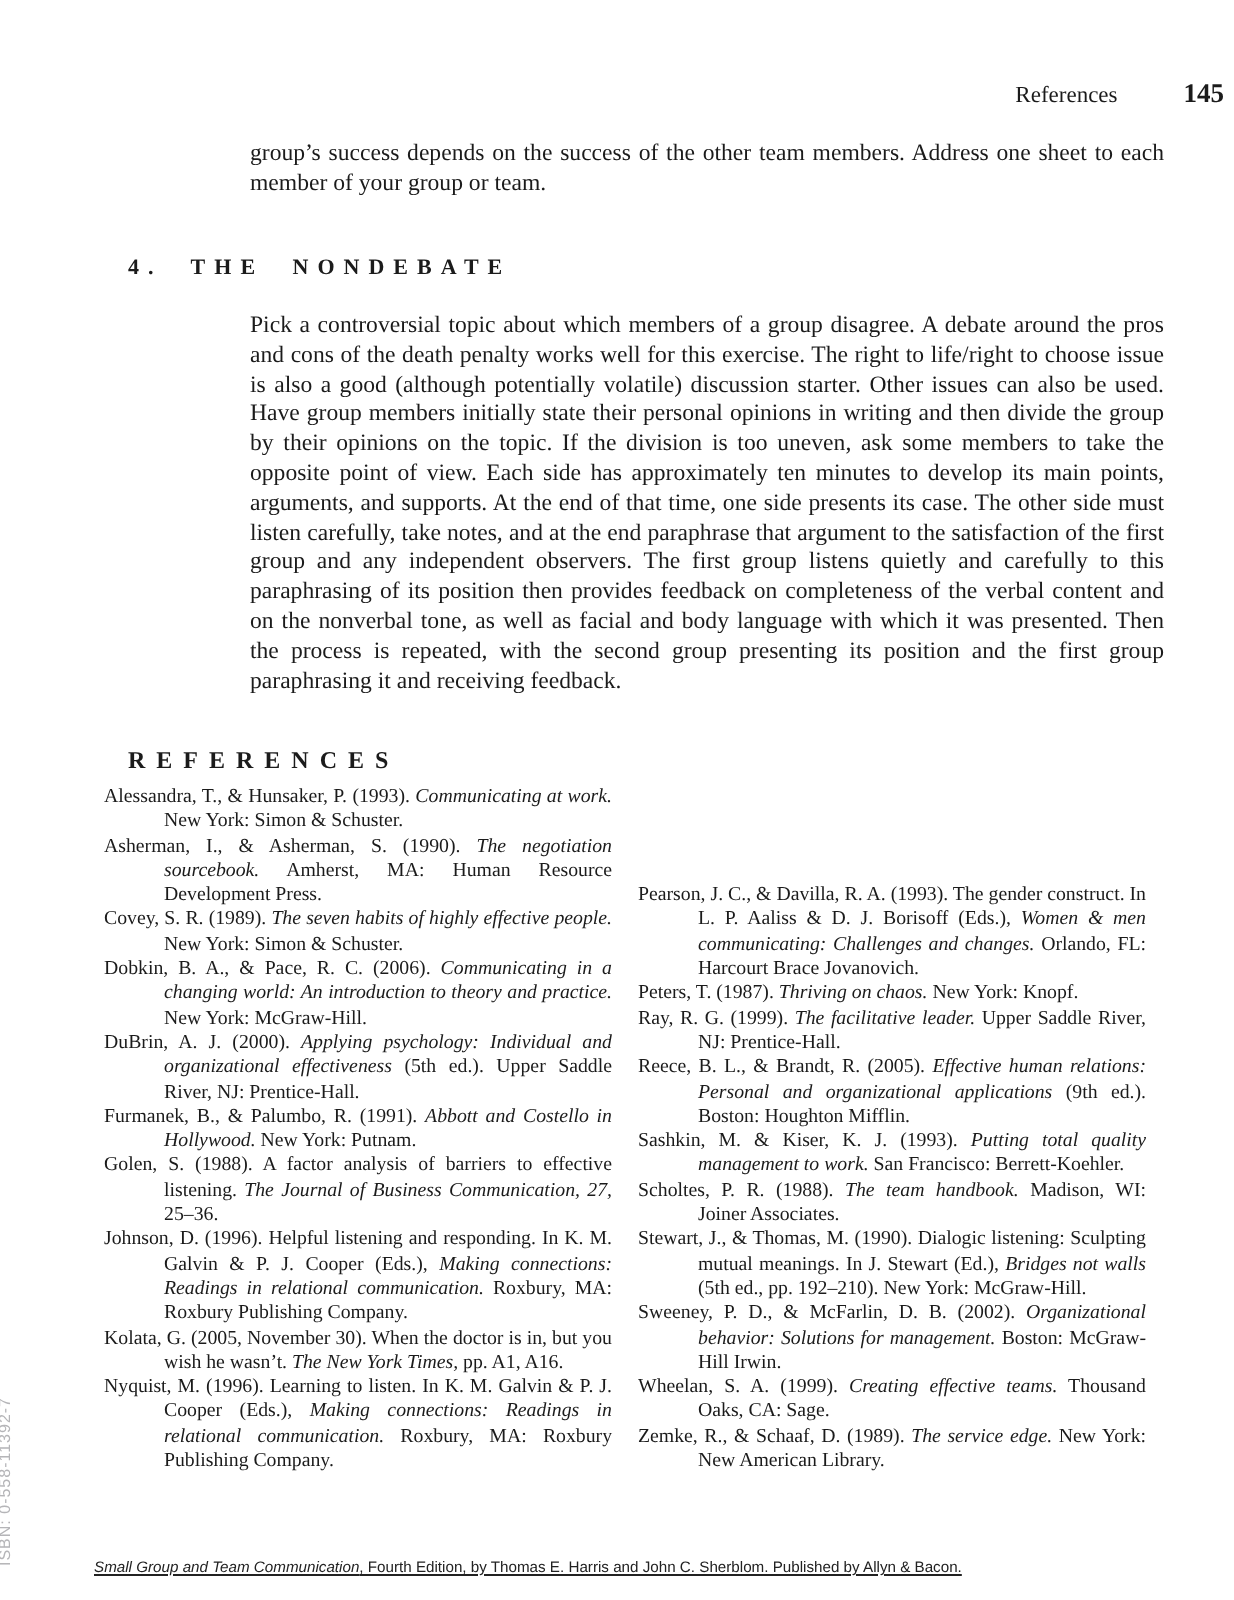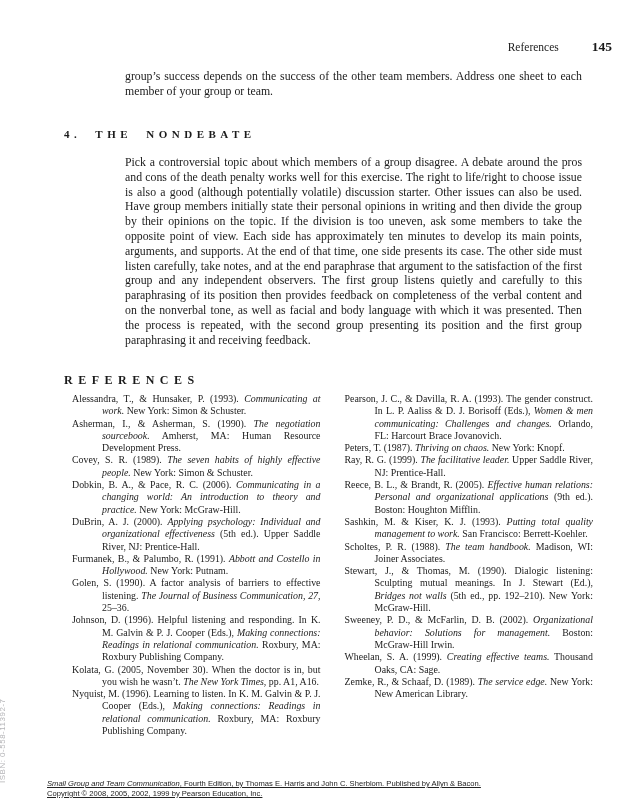--- a/index.html
+++ b/index.html
@@ -60,24 +60,25 @@
     left: 64px;
     margin: 0;
     font-size: 12px;
     font-weight: bold;
     letter-spacing: 5.5px;
     white-space: nowrap;
   }
   .refs {
     position: absolute;
     top: 393px;
-    left: 72px;
+    left: 52px;
     width: 521px;
     display: flex;
-    gap: 24px;
+    gap: 13px;
+    align-items: flex-end;
   }
   .refs .col { flex: 1; min-width: 0; }
   .ref {
     margin: 0;
     padding-left: 30px;
     text-indent: -30px;
     font-size: 9.9px;
     line-height: 12.3px;
     text-align: justify;
   }
@@ -125,21 +126,21 @@
   <h3 class="refs-heading">REFERENCES</h3>
 
   <div class="refs">
     <div class="col">
         <p class="ref"><span>Alessandra, T., &amp; Hunsaker, P. (1993). </span><span class="it">Communicating at work.</span><span> New York: Simon &amp; Schuster.</span></p>
         <p class="ref"><span>Asherman, I., &amp; Asherman, S. (1990). </span><span class="it">The negotiation sourcebook.</span><span> Amherst, MA: Human Resource Development Press.</span></p>
         <p class="ref"><span>Covey, S. R. (1989). </span><span class="it">The seven habits of highly effective people.</span><span> New York: Simon &amp; Schuster.</span></p>
         <p class="ref"><span>Dobkin, B. A., &amp; Pace, R. C. (2006). </span><span class="it">Communicating in a changing world: An introduction to theory and practice.</span><span> New York: McGraw-Hill.</span></p>
         <p class="ref"><span>DuBrin, A. J. (2000). </span><span class="it">Applying psychology: Individual and organizational effectiveness</span><span> (5th ed.). Upper Saddle River, NJ: Prentice-Hall.</span></p>
         <p class="ref"><span>Furmanek, B., &amp; Palumbo, R. (1991). </span><span class="it">Abbott and Costello in Hollywood.</span><span> New York: Putnam.</span></p>
-        <p class="ref"><span>Golen, S. (1990). A factor analysis of barriers to effective listening. </span><span class="it">The Journal of Business Communication, 27,</span><span> 25–36.</span></p>
+        <p class="ref"><span>Golen, S. (1988). A factor analysis of barriers to effective listening. </span><span class="it">The Journal of Business Communication, 27,</span><span> 25–36.</span></p>
         <p class="ref"><span>Johnson, D. (1996). Helpful listening and responding. In K. M. Galvin &amp; P. J. Cooper (Eds.), </span><span class="it">Making connections: Readings in relational communication.</span><span> Roxbury, MA: Roxbury Publishing Company.</span></p>
         <p class="ref"><span>Kolata, G. (2005, November 30). When the doctor is in, but you wish he wasn’t. </span><span class="it">The New York Times,</span><span> pp. A1, A16.</span></p>
         <p class="ref"><span>Nyquist, M. (1996). Learning to listen. In K. M. Galvin &amp; P. J. Cooper (Eds.), </span><span class="it">Making connections: Readings in relational communication.</span><span> Roxbury, MA: Roxbury Publishing Company.</span></p>
       </div>
     <div class="col">
         <p class="ref"><span>Pearson, J. C., &amp; Davilla, R. A. (1993). The gender construct. In L. P. Aaliss &amp; D. J. Borisoff (Eds.), </span><span class="it">Women &amp; men communicating: Challenges and changes.</span><span> Orlando, FL: Harcourt Brace Jovanovich.</span></p>
         <p class="ref"><span>Peters, T. (1987). </span><span class="it">Thriving on chaos.</span><span> New York: Knopf.</span></p>
         <p class="ref"><span>Ray, R. G. (1999). </span><span class="it">The facilitative leader.</span><span> Upper Saddle River, NJ: Prentice-Hall.</span></p>
         <p class="ref"><span>Reece, B. L., &amp; Brandt, R. (2005). </span><span class="it">Effective human relations: Personal and organizational applications</span><span> (9th ed.). Boston: Houghton Mifflin.</span></p>
         <p class="ref"><span>Sashkin, M. &amp; Kiser, K. J. (1993). </span><span class="it">Putting total quality management to work.</span><span> San Francisco: Berrett-Koehler.</span></p>
@@ -148,16 +149,15 @@
         <p class="ref"><span>Sweeney, P. D., &amp; McFarlin, D. B. (2002). </span><span class="it">Organizational behavior: Solutions for management.</span><span> Boston: McGraw-Hill Irwin.</span></p>
         <p class="ref"><span>Wheelan, S. A. (1999). </span><span class="it">Creating effective teams.</span><span> Thousand Oaks, CA: Sage.</span></p>
         <p class="ref"><span>Zemke, R., &amp; Schaaf, D. (1989). </span><span class="it">The service edge.</span><span> New York: New American Library.</span></p>
       </div>
   </div>
 
   <div class="isbn">ISBN: 0-558-11392-7</div>
 
   <div class="footer">
     <div><span class="it">Small Group and Team Communication</span><span>, Fourth Edition, by Thomas E. Harris and John C. Sherblom. Published by Allyn &amp; Bacon.</span></div>
-    <div>Copyright © 2008, 2005, 2002, 1999 by Pearson Education, Inc.</div>
   </div>
 
 </div>
 
 </body></html>

